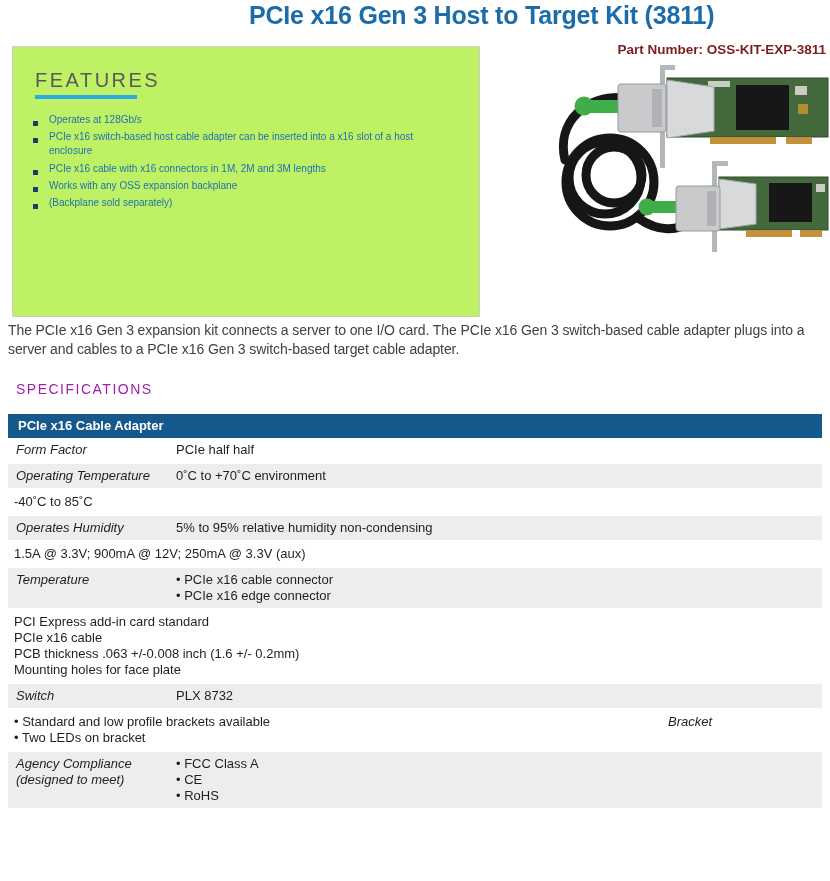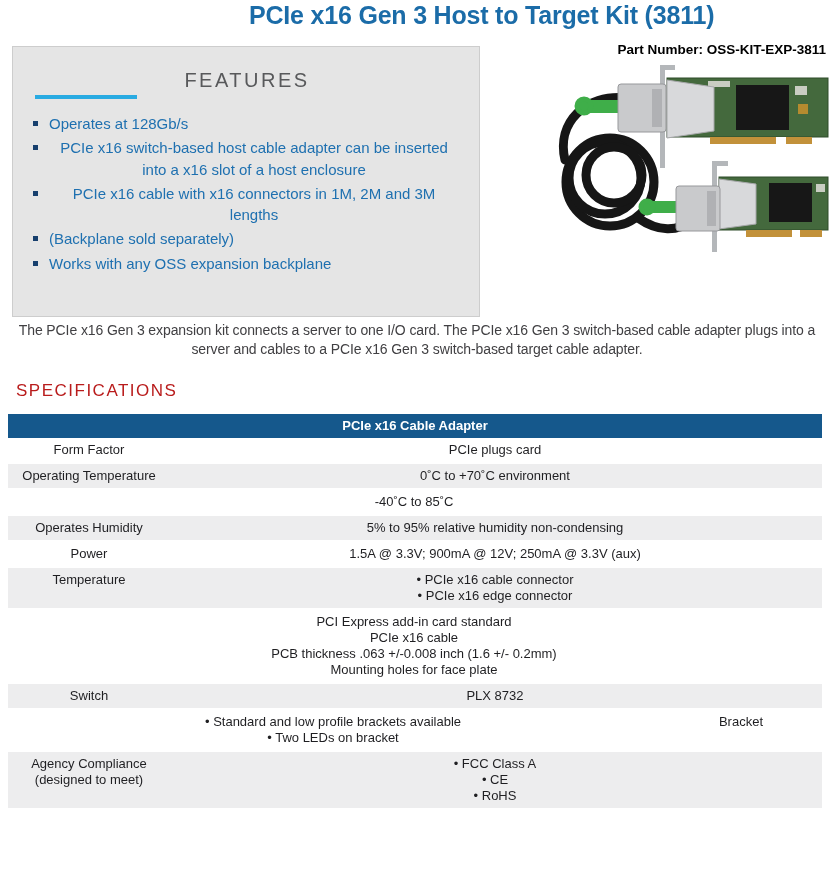--- a/index.html
+++ b/index.html
@@ -1,48 +1,48 @@
 <!DOCTYPE html>
 <html><head>
 <meta charset="utf-8">
 <style>
   * { margin:0; padding:0; box-sizing:border-box; }
   html,body { width:830px; height:881px; background:#fff; overflow:hidden;
               font-family:"Liberation Sans", sans-serif; }
-  .page { position:relative; width:830px; height:817px; background:#fff;text-align:center; }
+  .page { position:relative; width:830px; height:817px; background:#fff; }
 
   .doc-title { position:absolute; left:249px; top:1px; white-space:nowrap;
                font-size:25px; font-weight:bold; letter-spacing:-0.2px; color:#1b6ca8; }
   .part-number { position:absolute; right:4px; top:42px; white-space:nowrap;
-                 font-size:13.5px; font-weight:bold; color:#000000; }
+                 font-size:13.5px; font-weight:bold; color:#7f1d1d; }
 
   .features-box { position:absolute; left:12px; top:46px; width:468px; height:271px;
-                  border:1px solid #cdcdcd; background:#e5e5e5; padding:16px 20px; }
+                  border:1px solid #cdcdcd; background:#bef264; padding:16px 20px; }
   .features-heading { font-size:20px; font-weight:400; color:#58595b; letter-spacing:2.5px; margin:6px 0 0 2px; }
   .features-underline { width:102px; height:4px; background:#29abe2; margin:3px 0 14px 2px; }
   .features-list { list-style:none; }
-  .features-list li { display:flex; gap:11px; color:#1e70b0; font-size:15px;
+  .features-list li { display:flex; gap:11px; color:#1e70b0; font-size:10px;
                       line-height:1.42; margin-bottom:3px; }
   .features-list .sq { flex:none; width:5px; height:5px; background:#173f6d; margin-top:8px; }
 
   .product-photo { position:absolute; left:540px; top:56px; width:290px; height:200px; }
 
   .description { position:absolute; left:8px; top:321px; width:818px;
                  font-size:14px; line-height:1.38; color:#414043; letter-spacing:-0.1px; }
 
-  .specs-heading { position:absolute; left:16px; top:381px; font-size:17px;
-                   font-weight:400; color:#b91c1c; letter-spacing:1.5px; }
+  .specs-heading { position:absolute; left:16px; top:381px; font-size:14px;
+                   font-weight:400; color:#a21caf; letter-spacing:1.5px; }
 
   .spec-table { position:absolute; left:8px; top:414px; width:814px; font-size:13px; color:#1f1f22; }
   .spec-table-header { background:#15588c; color:#fff; font-weight:bold;
-                       padding:4px 2px; line-height:16px; }
+                       padding:4px 10px; line-height:16px; }
   .spec-rows .spec-row { display:flex; border-bottom:2px solid #fff; background:#fff; }
   .spec-rows .spec-row:nth-child(even) { background:#ededee; }
   .cell { padding:4px 8px; line-height:16px; }
-  .cell.label { flex:none; width:162px; }
+  .cell.label { flex:none; width:162px;font-style:italic; }
   .cell.value { flex:1; white-space:pre-wrap; padding-left:6px; }
 </style>
 </head>
 <body>
 
 <div class="page">
 
   <h1 class="doc-title">PCIe x16 Gen 3 Host to Target Kit (3811)</h1>
 
   <div class="part-number">Part Number: OSS-KIT-EXP-3811</div>
@@ -58,25 +58,25 @@
         <li>
           <span class="sq"></span>
           <span>PCIe x16 switch-based host cable adapter can be inserted into a x16 slot of a host enclosure</span>
         </li>
         <li>
           <span class="sq"></span>
           <span>PCIe x16 cable with x16 connectors in 1M, 2M and 3M lengths</span>
         </li>
         <li>
           <span class="sq"></span>
-          <span>(Backplane sold separately)</span>
+          <span>Works with any OSS expansion backplane</span>
         </li>
         <li>
           <span class="sq"></span>
-          <span>Works with any OSS expansion backplane</span>
+          <span>(Backplane sold separately)</span>
         </li>
       </ul>
   </div>
 
   <svg class="product-photo" viewBox="0 0 290 200" aria-hidden="true">
 
     <g>
       <rect x="120" y="9" width="15" height="5" fill="#b4b7ba"></rect>
       <rect x="120" y="9" width="5" height="103" fill="#b4b7ba"></rect>
       <rect x="127" y="22" width="161" height="59" fill="#44693d" stroke="#2f4d2a" stroke-width="1"></rect>
@@ -124,35 +124,34 @@
 
   <p class="description">The PCIe x16 Gen 3 expansion kit connects a server to one I/O card. The PCIe x16 Gen 3 switch-based cable adapter plugs into a server and cables to a PCIe x16 Gen 3 switch-based target cable adapter.</p>
 
   <div class="specs-heading">SPECIFICATIONS</div>
 
   <div class="spec-table">
     <div class="spec-table-header">PCIe x16 Cable Adapter</div>
     <div class="spec-rows" id="spec-rows">
         <div class="spec-row">
           <div class="cell label">Form Factor</div>
-          <div class="cell value">PCIe plugs card</div>
+          <div class="cell value">PCIe half half</div>
         </div>
         <div class="spec-row">
           <div class="cell label">Operating Temperature</div>
           <div class="cell value">0˚C to +70˚C environment</div>
         </div>
         <div class="spec-row">
           <div class="cell value">-40˚C to 85˚C</div>
         </div>
         <div class="spec-row">
           <div class="cell label">Operates Humidity</div>
           <div class="cell value">5% to 95% relative humidity non-condensing</div>
         </div>
         <div class="spec-row">
-          <div class="cell label">Power</div>
           <div class="cell value">1.5A @ 3.3V; 900mA @ 12V; 250mA @ 3.3V (aux)</div>
         </div>
         <div class="spec-row">
           <div class="cell label">Temperature</div>
           <div class="cell value">• PCIe x16 cable connector
 • PCIe x16 edge connector</div>
         </div>
         <div class="spec-row">
           <div class="cell value">PCI Express add-in card standard
 PCIe x16 cable

